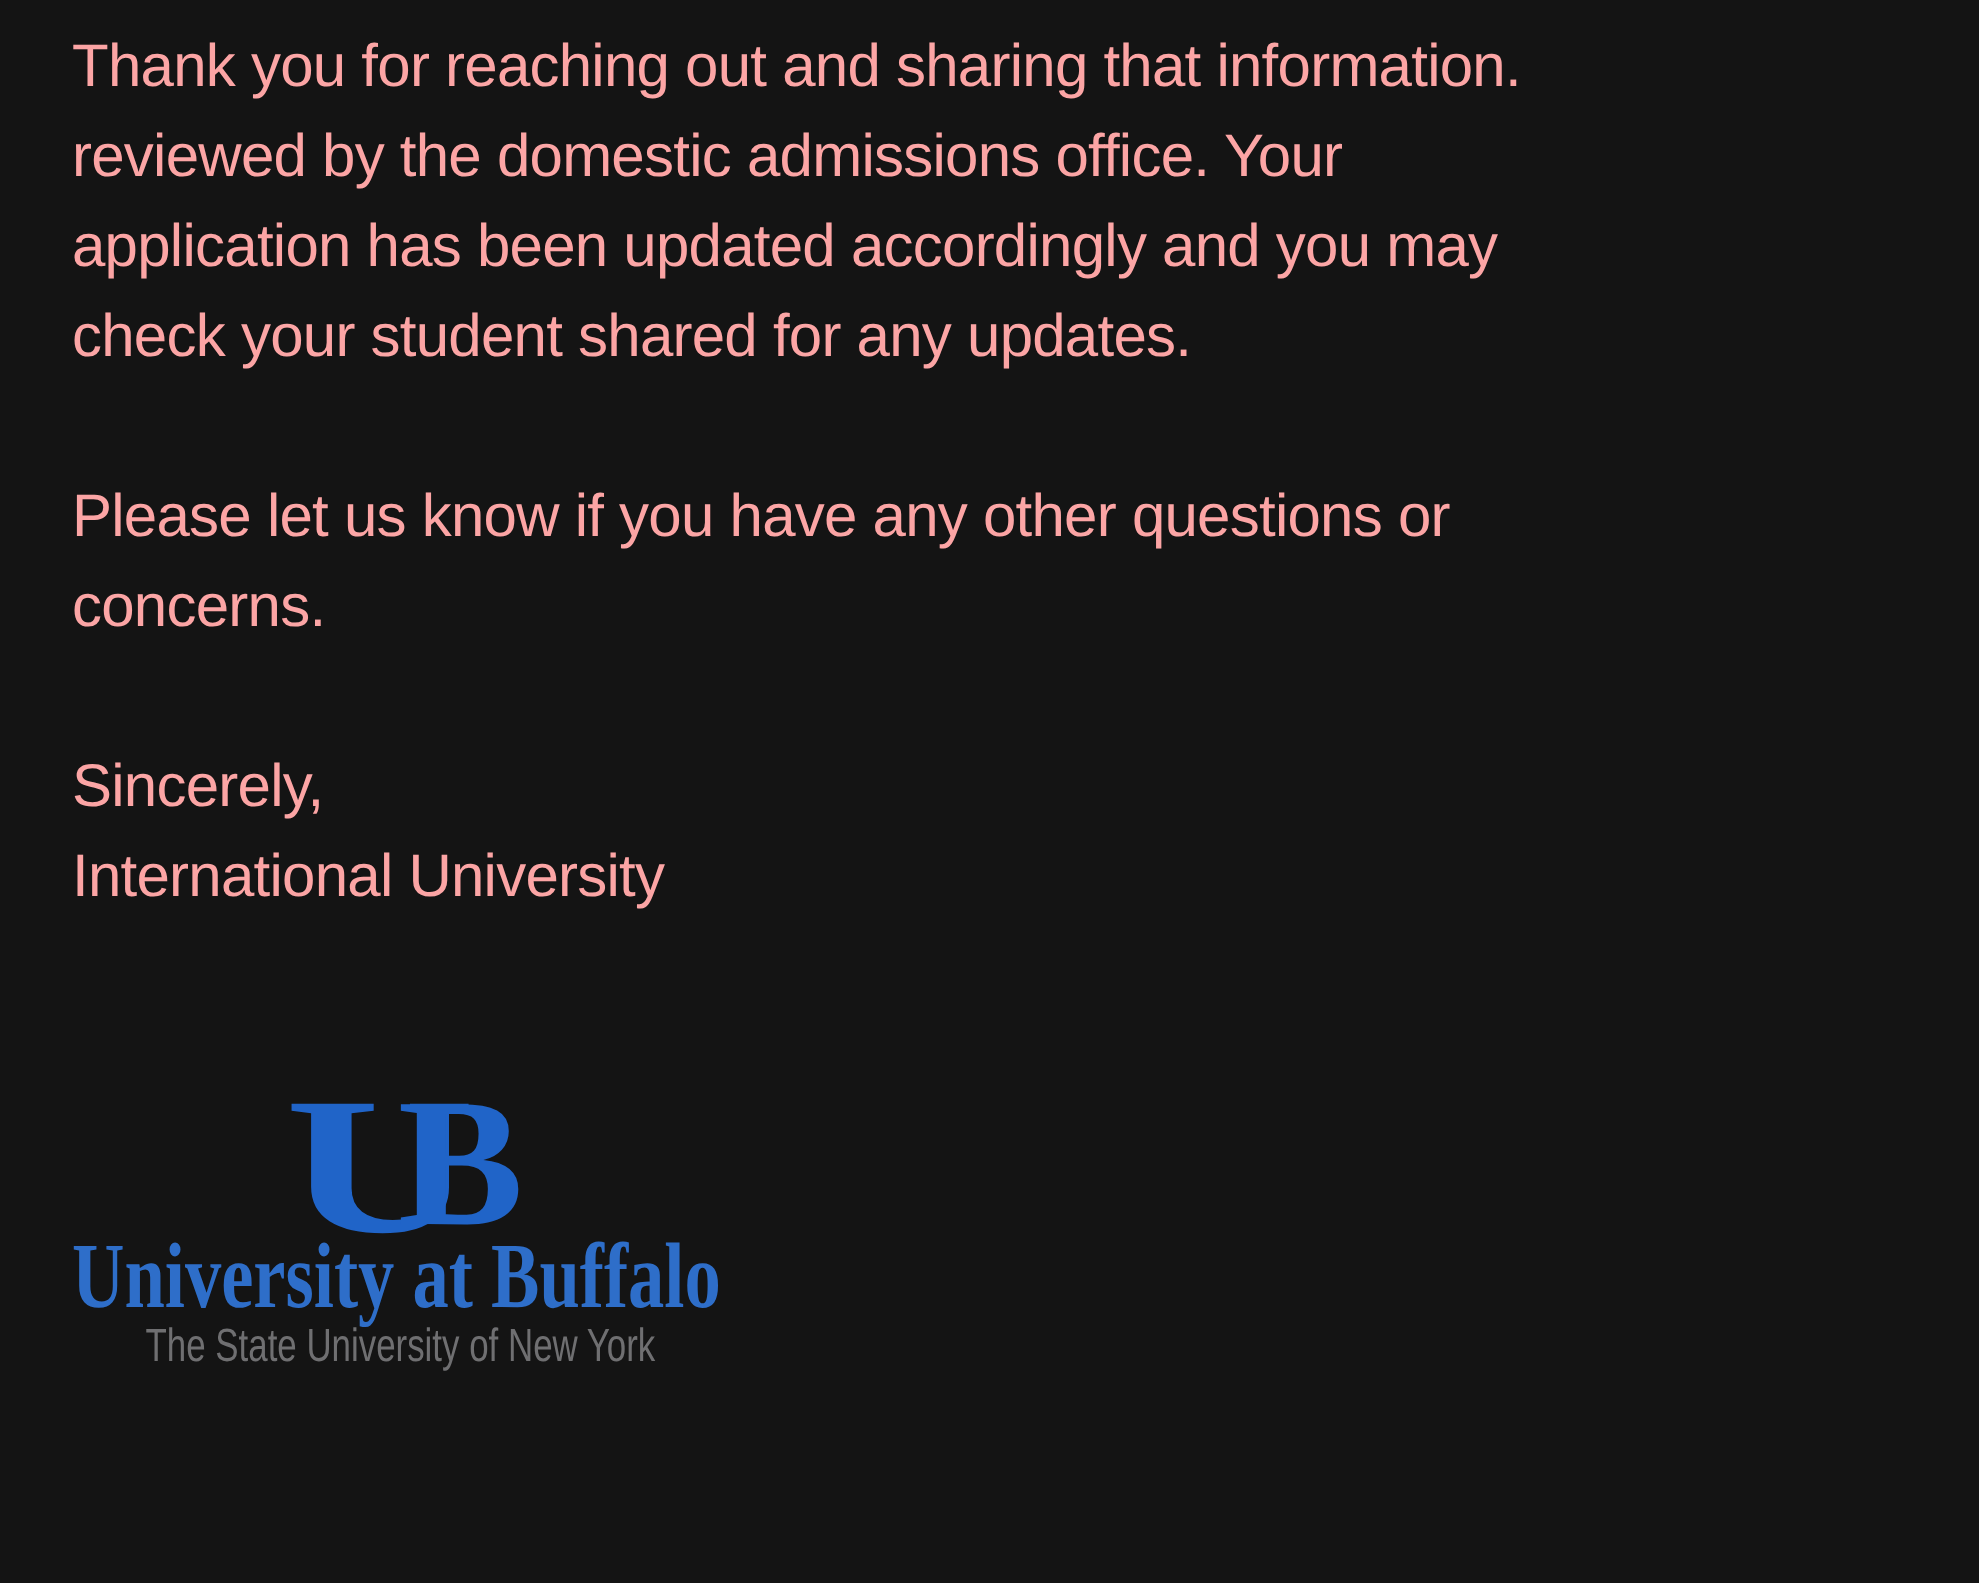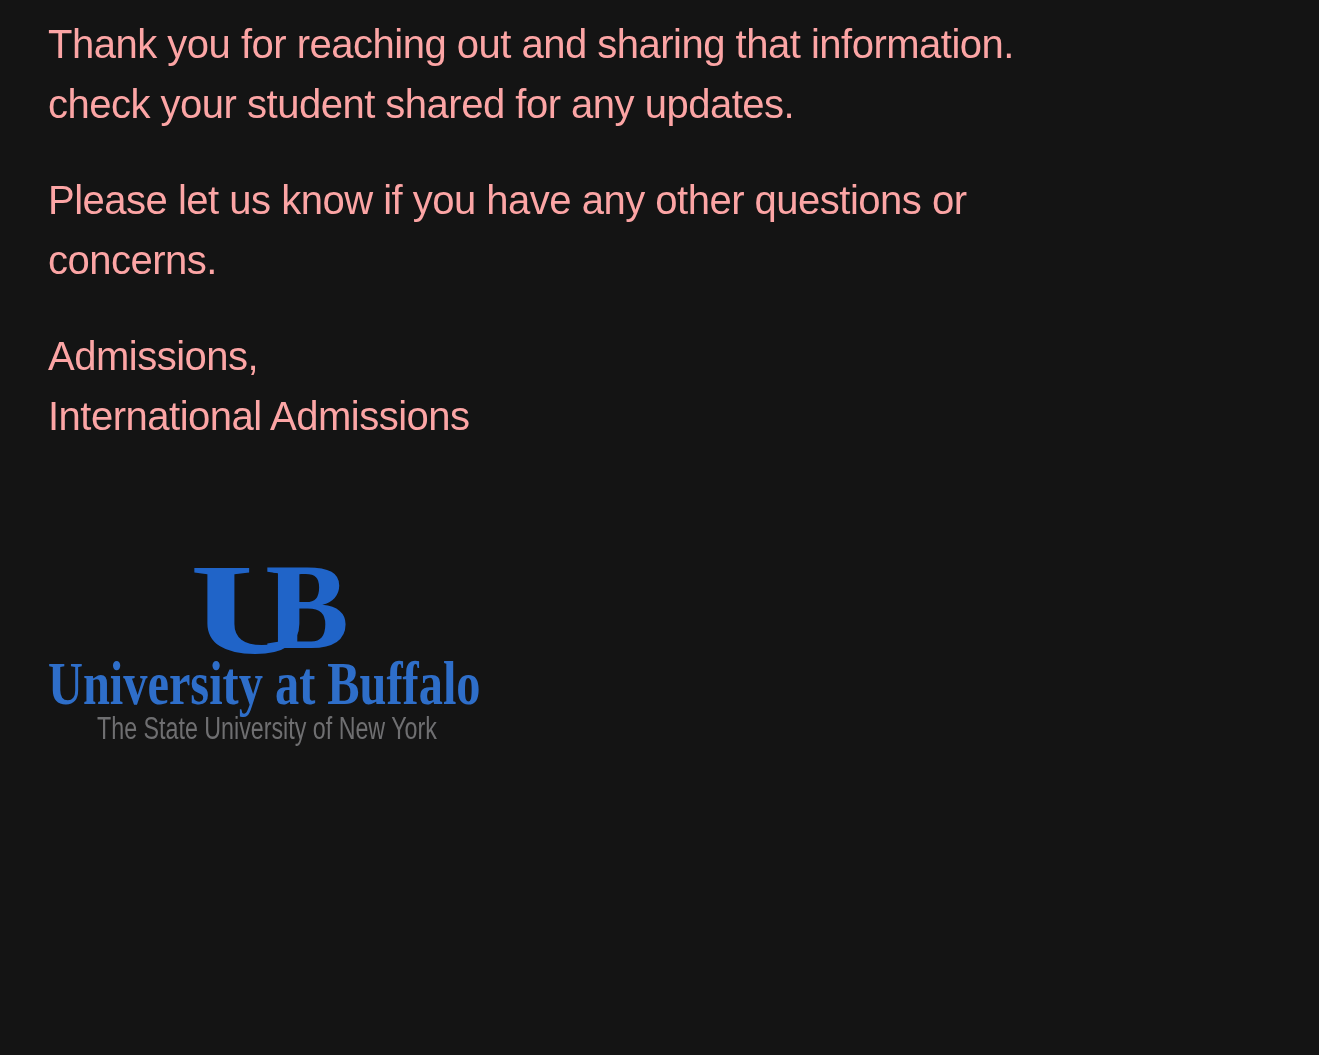--- a/index.html
+++ b/index.html
@@ -10,21 +10,21 @@
     width: 1319px;
     height: 1055px;
     background: #141414;
     overflow: hidden;
     font-family: "Liberation Sans", sans-serif;
   }
   .email-body {
     padding: 14px 30px 0 48px;
   }
   .para { margin: 0; }
-  .para + .para { margin-top: 36px; }
+  .para + .para { margin-top: 60px; }
   .text-line {
     font-size: 40px;
     line-height: 60px;
     letter-spacing: -0.5px;
     color: #fca5a5;
     white-space: nowrap;
   }
   .logo-block {
     margin-top: 117px;
     width: 450px;
@@ -61,31 +61,33 @@
     transform-origin: left center;
   }
 </style>
 </head>
 <body style="background: rgb(20, 20, 20);">
 
 <div class="email-body">
 
   <div class="para">
     <div class="text-line">Thank you for reaching out and sharing that information.</div>
+    <div class="text-line">reviewed by the domestic admissions office. Your</div>
+    <div class="text-line">application has been updated accordingly and you may</div>
     <div class="text-line">check your student shared for any updates.</div>
   </div>
 
   <div class="para">
     <div class="text-line">Please let us know if you have any other questions or</div>
     <div class="text-line">concerns.</div>
   </div>
 
   <div class="para">
-    <div class="text-line">Admissions,</div>
-    <div class="text-line">International Admissions</div>
+    <div class="text-line">Sincerely,</div>
+    <div class="text-line">International University</div>
   </div>
 
   <div class="logo-block">
     <svg class="monogram-svg" width="165" height="95" viewBox="0 0 165 95" aria-hidden="true" style="color: rgb(32, 100, 200);">
       <text x="0" y="90" font-size="130" transform="scale(1.35,1)">U</text>
       <text x="73" y="85" font-size="122" transform="scale(1.03,1)">B</text>
     </svg>
     <div class="logo-wordmark" style="color: rgb(46, 110, 201);">University at Buffalo</div>
     <div class="logo-tagline" style="color: rgb(111, 111, 113);">The State University of New York</div>
   </div>

